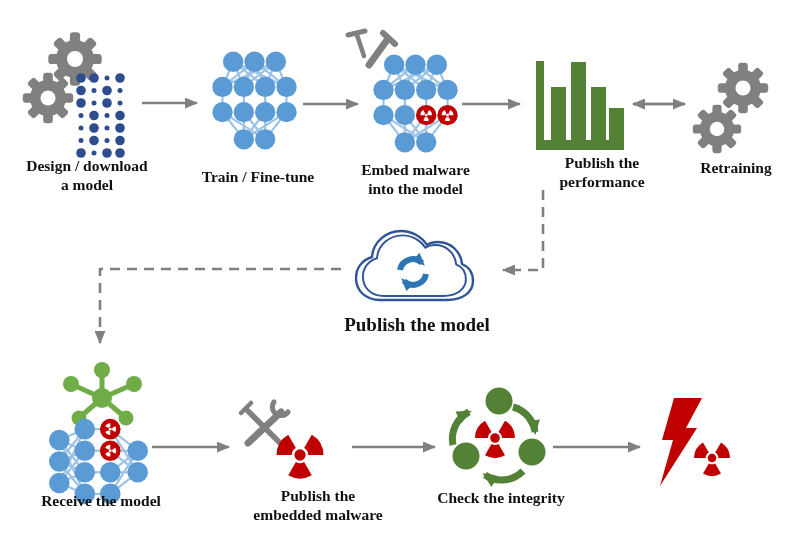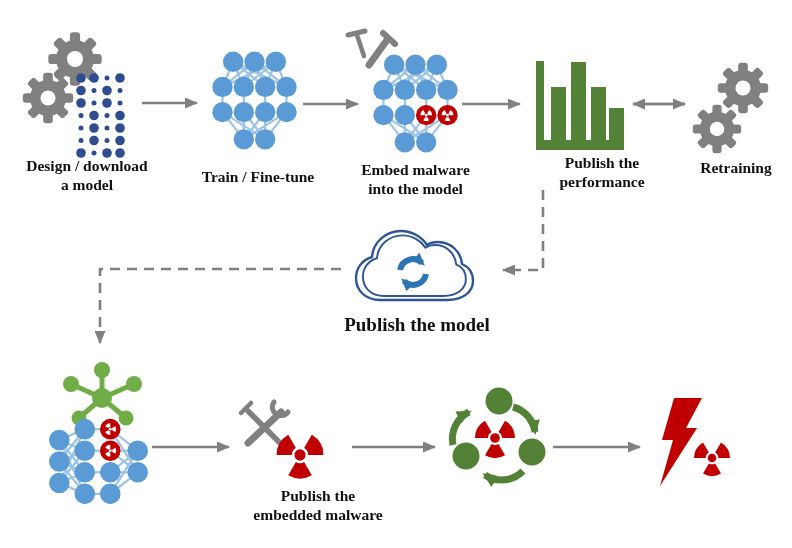--- a/index.html
+++ b/index.html
@@ -228,20 +228,21 @@
         <circle cx="13" cy="24" r="8"></circle>
         <circle cx="76" cy="24" r="8"></circle>
       <circle cx="21" cy="58" r="7.5"></circle>
         <circle cx="68" cy="58" r="7.5"></circle>
       <circle cx="44" cy="38" r="10"></circle>
     </g>
   </svg>
   <svg class="abs" style="left:47px;top:412px" width="104" height="99" viewBox="-3 2 106 101">
     <use href="#nnEmbed" transform="rotate(-90 50 52.5)"></use>
   </svg>
+  <div class="lbl" style="left:12px;top:491px;width:178px">Receive the model</div>
 
   <svg class="abs" style="left:236px;top:399px" width="54" height="50" viewBox="0 0 54 50">
     <g stroke="#808080" stroke-linecap="round" fill="none">
       <path d="M 5 14 L 15 4" stroke-width="4.5"></path>
       <path d="M 12 12 L 44 44" stroke-width="5.5"></path>
       <path d="M 38 3 A 8 8 0 1 0 52 13" stroke-width="5"></path>
       <path d="M 45 13 L 12 44" stroke-width="7"></path>
     </g>
   </svg>
   <svg class="abs" style="left:270px;top:424px" width="60" height="60" viewBox="0 0 60 60">
@@ -256,19 +257,20 @@
       <path d="M 77 85 A 30 30 0 0 1 39 89" marker-end="url(#mGreen)"></path>
       <path d="M 7 59 A 30 30 0 0 1 23 26" marker-end="url(#mGreen)"></path>
     </g>
     <g fill="#538135">
       <circle cx="53" cy="15" r="13.5"></circle>
       <circle cx="86" cy="66" r="13.5"></circle>
       <circle cx="20" cy="70" r="13.5"></circle>
     </g>
     <use href="#trefoil" fill="#C00000" transform="translate(49,52) scale(2.0)"></use>
   </svg>
+  <div class="lbl" style="left:410px;top:488px;width:182px">Check the integrity</div>
 
   <svg class="abs" style="left:650px;top:396px" width="84" height="92" viewBox="0 0 84 92">
     <path d="M 24 2 L 52 2 L 36 32 L 47 32 L 10 90 L 23 44 L 12 44 Z" fill="#C00000"></path>
     <use href="#trefoil" fill="#C00000" transform="translate(62,62) scale(1.8)"></use>
   </svg>
 
 </div>
 
 </body></html>

